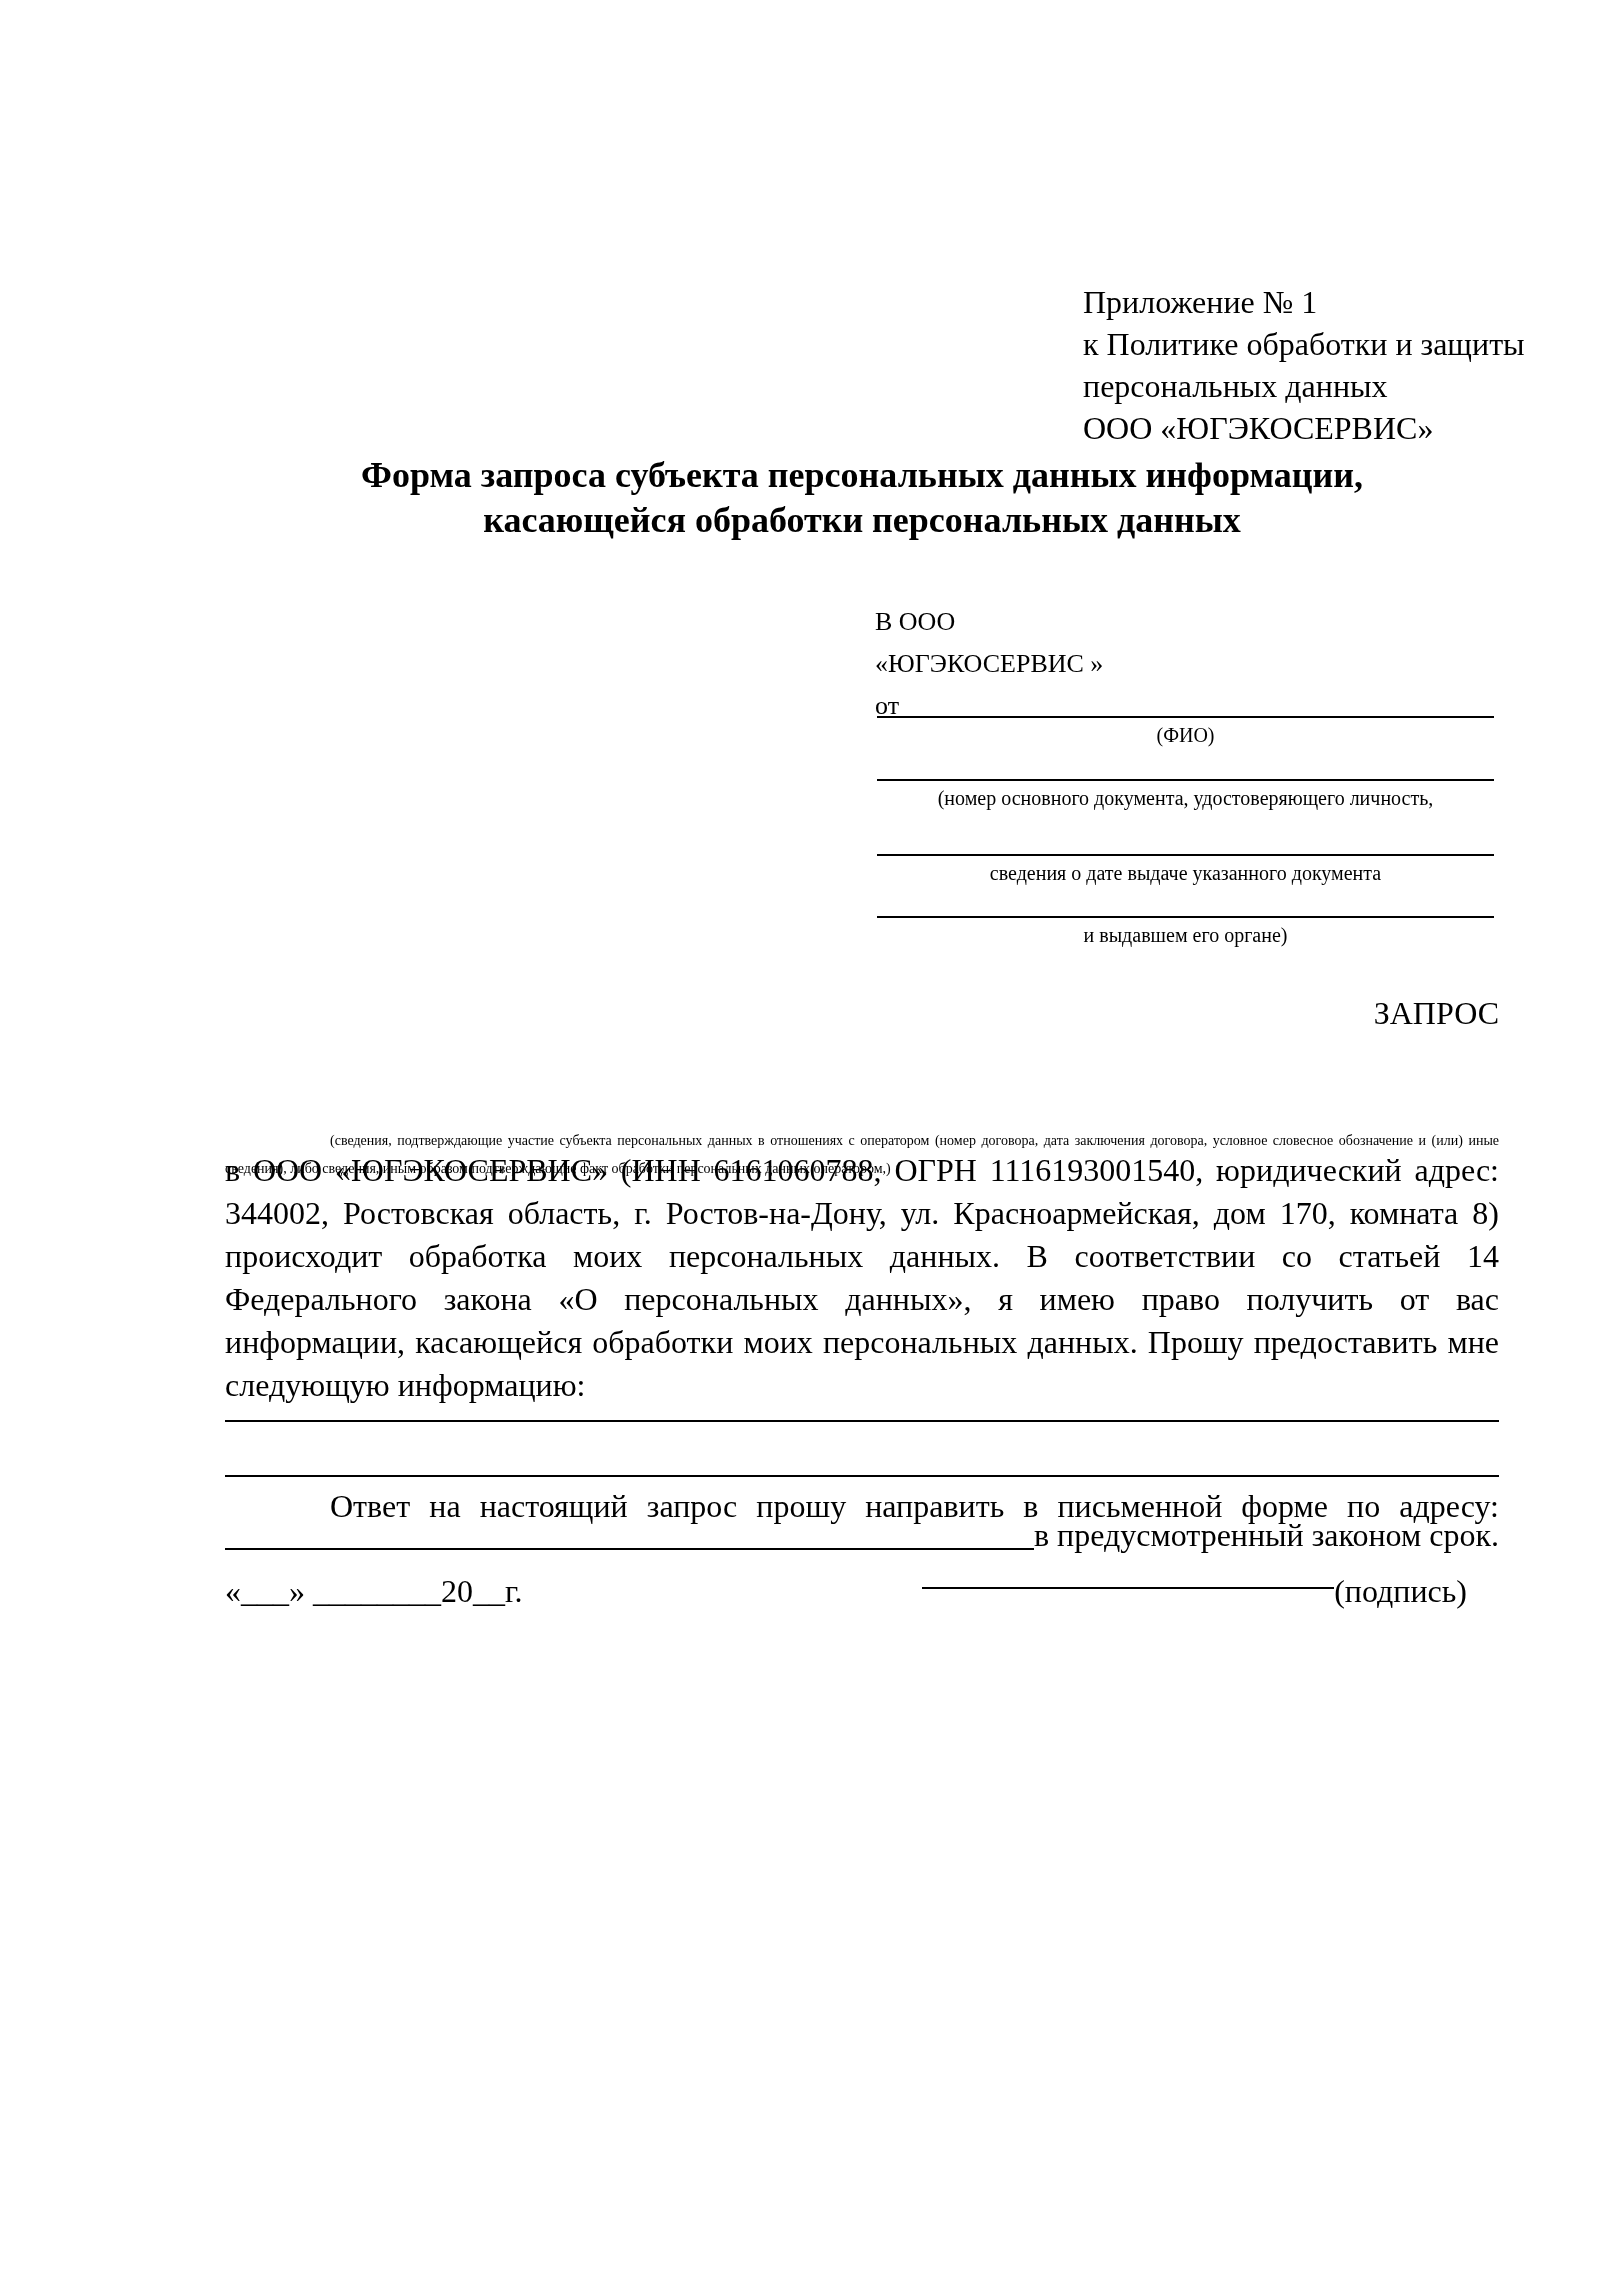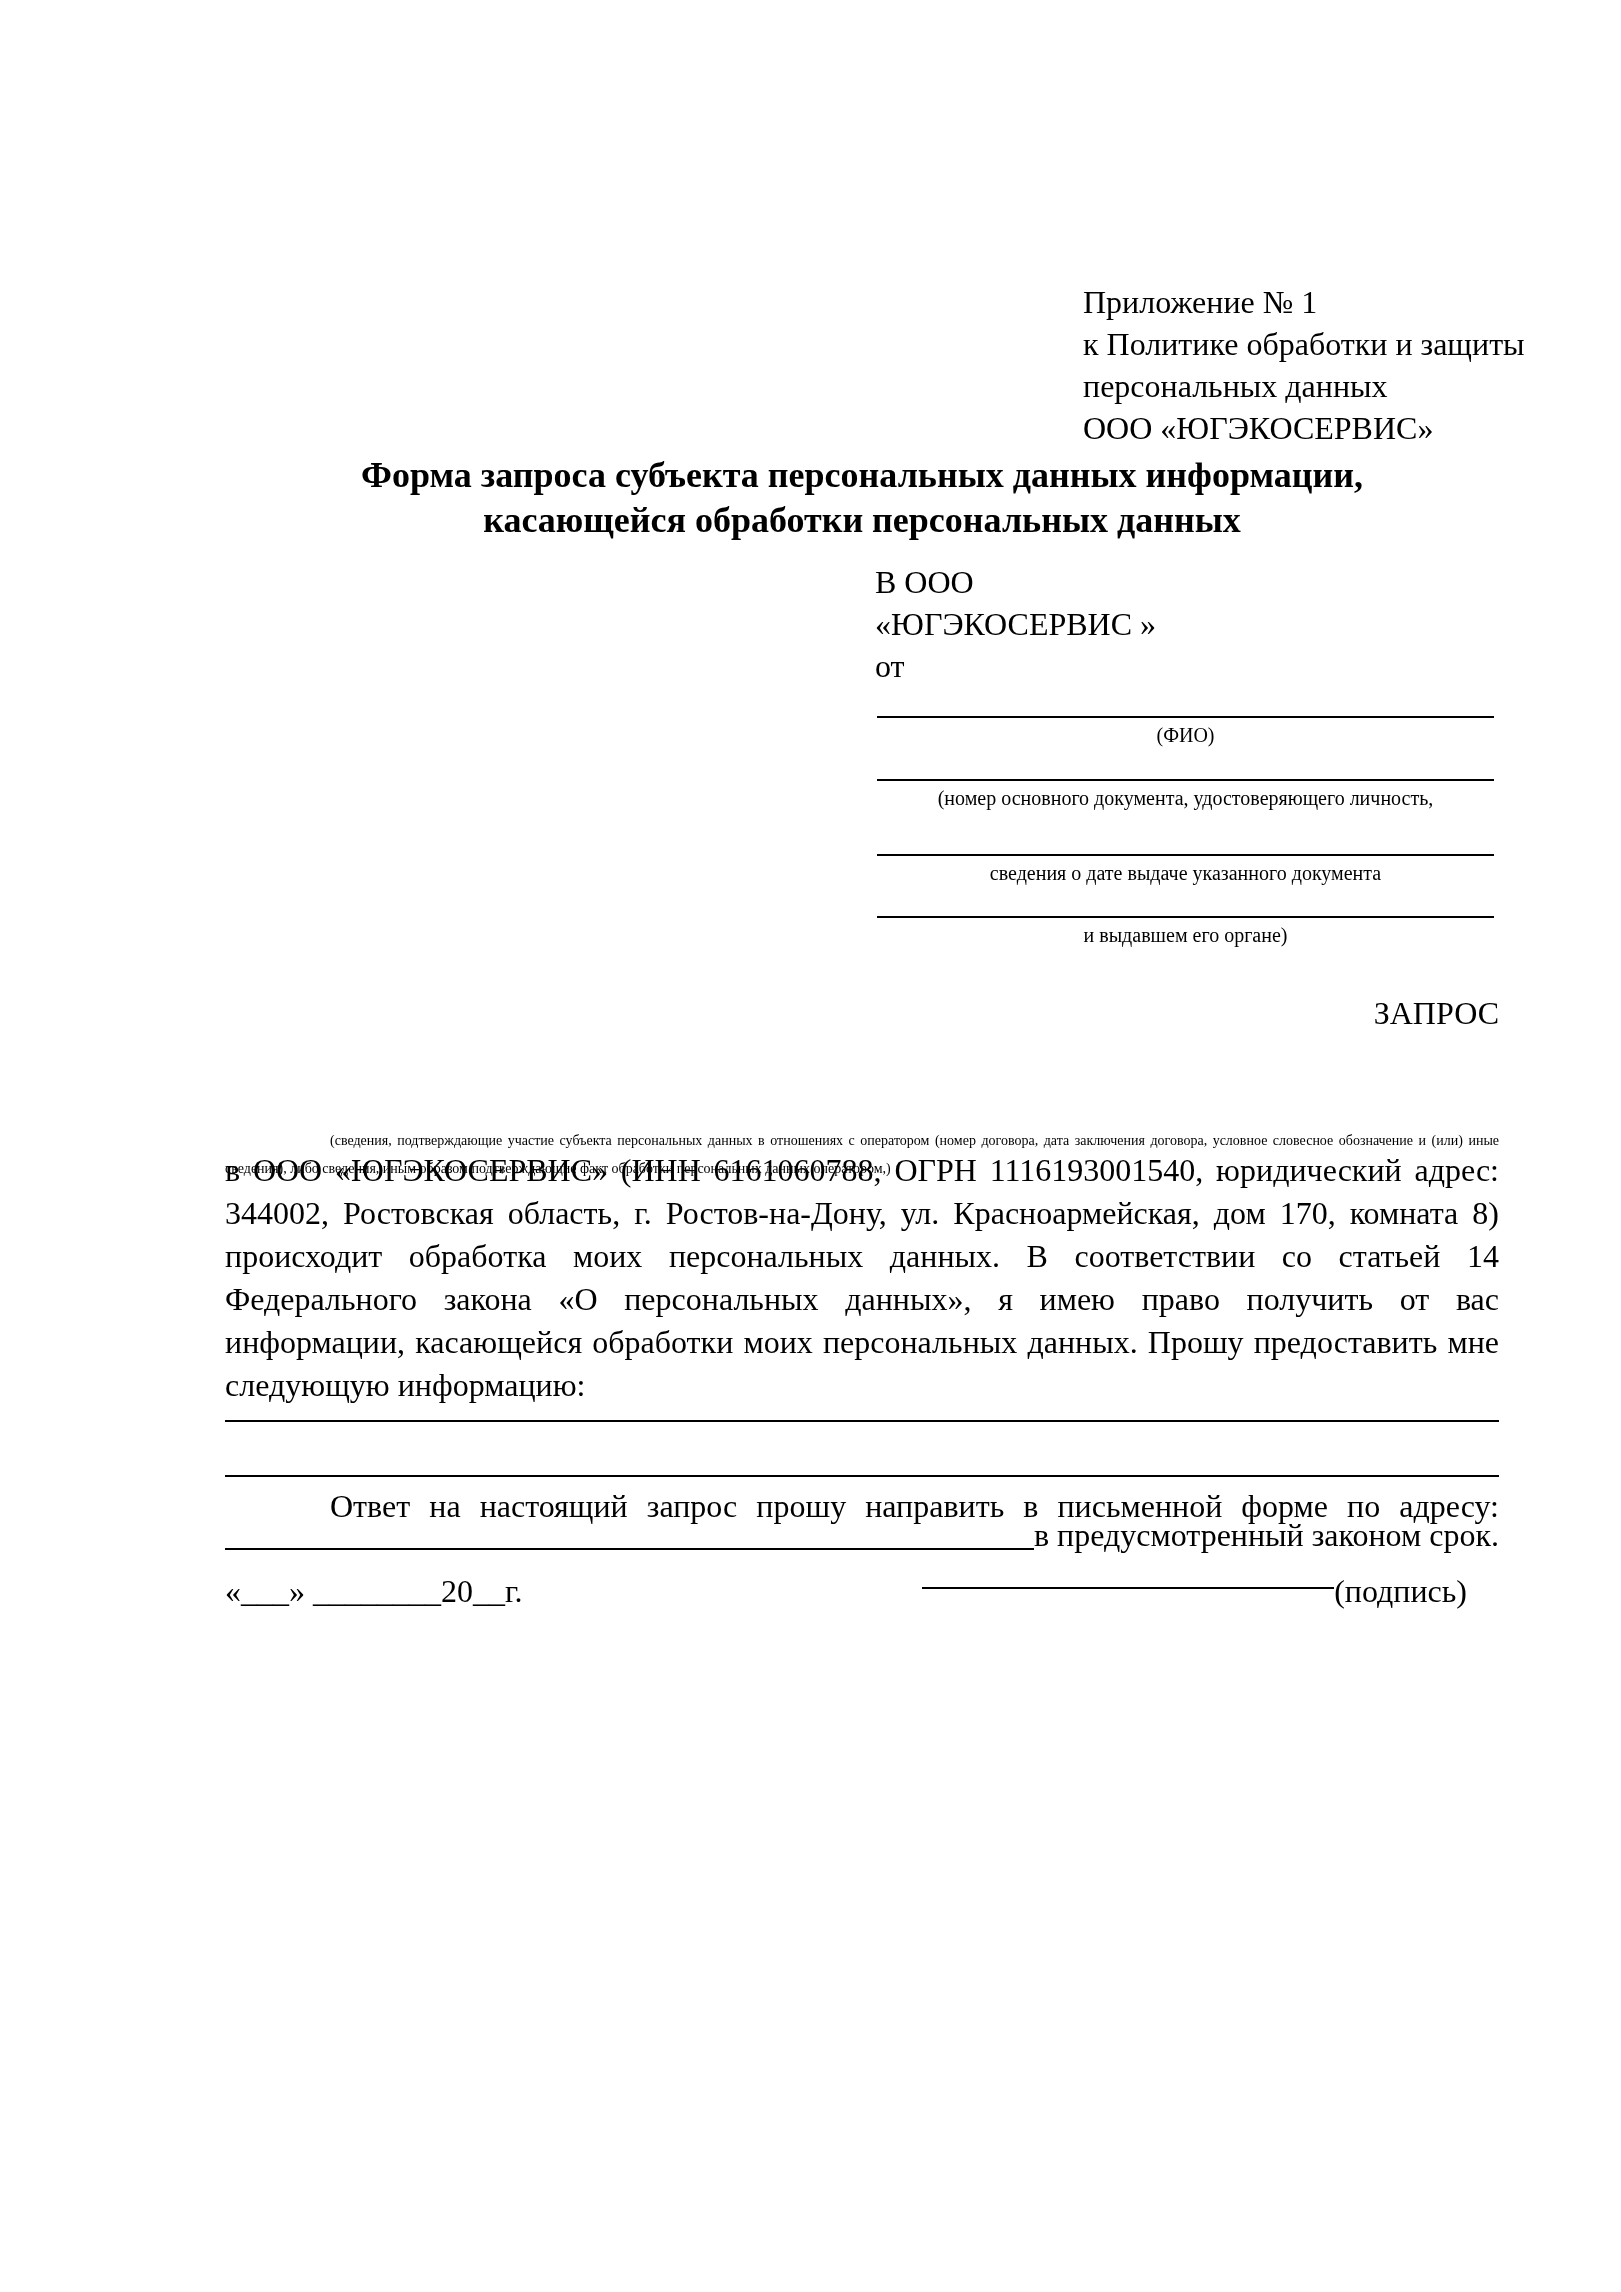--- a/index.html
+++ b/index.html
@@ -21,22 +21,22 @@
   }
   .title {
     position: absolute;
     left: 225px; top: 453px; width: 1274px;
     text-align: center;
     font-size: 36px; line-height: 45px;
     font-weight: bold;
   }
   .addressee {
     position: absolute;
-    left: 875px; top: 561px;
-    font-size: 32px; line-height: 42px;
+    left: 875px; top: 601px;
+    font-size: 26px; line-height: 42px;
     white-space: nowrap;
   }
   .field {
     position: absolute;
     left: 877px; width: 617px;
   }
   .fill-line { height: 0; border-bottom: 2px solid #000; }
   .field-label {
     text-align: center;
     font-size: 20px; line-height: 29px;

